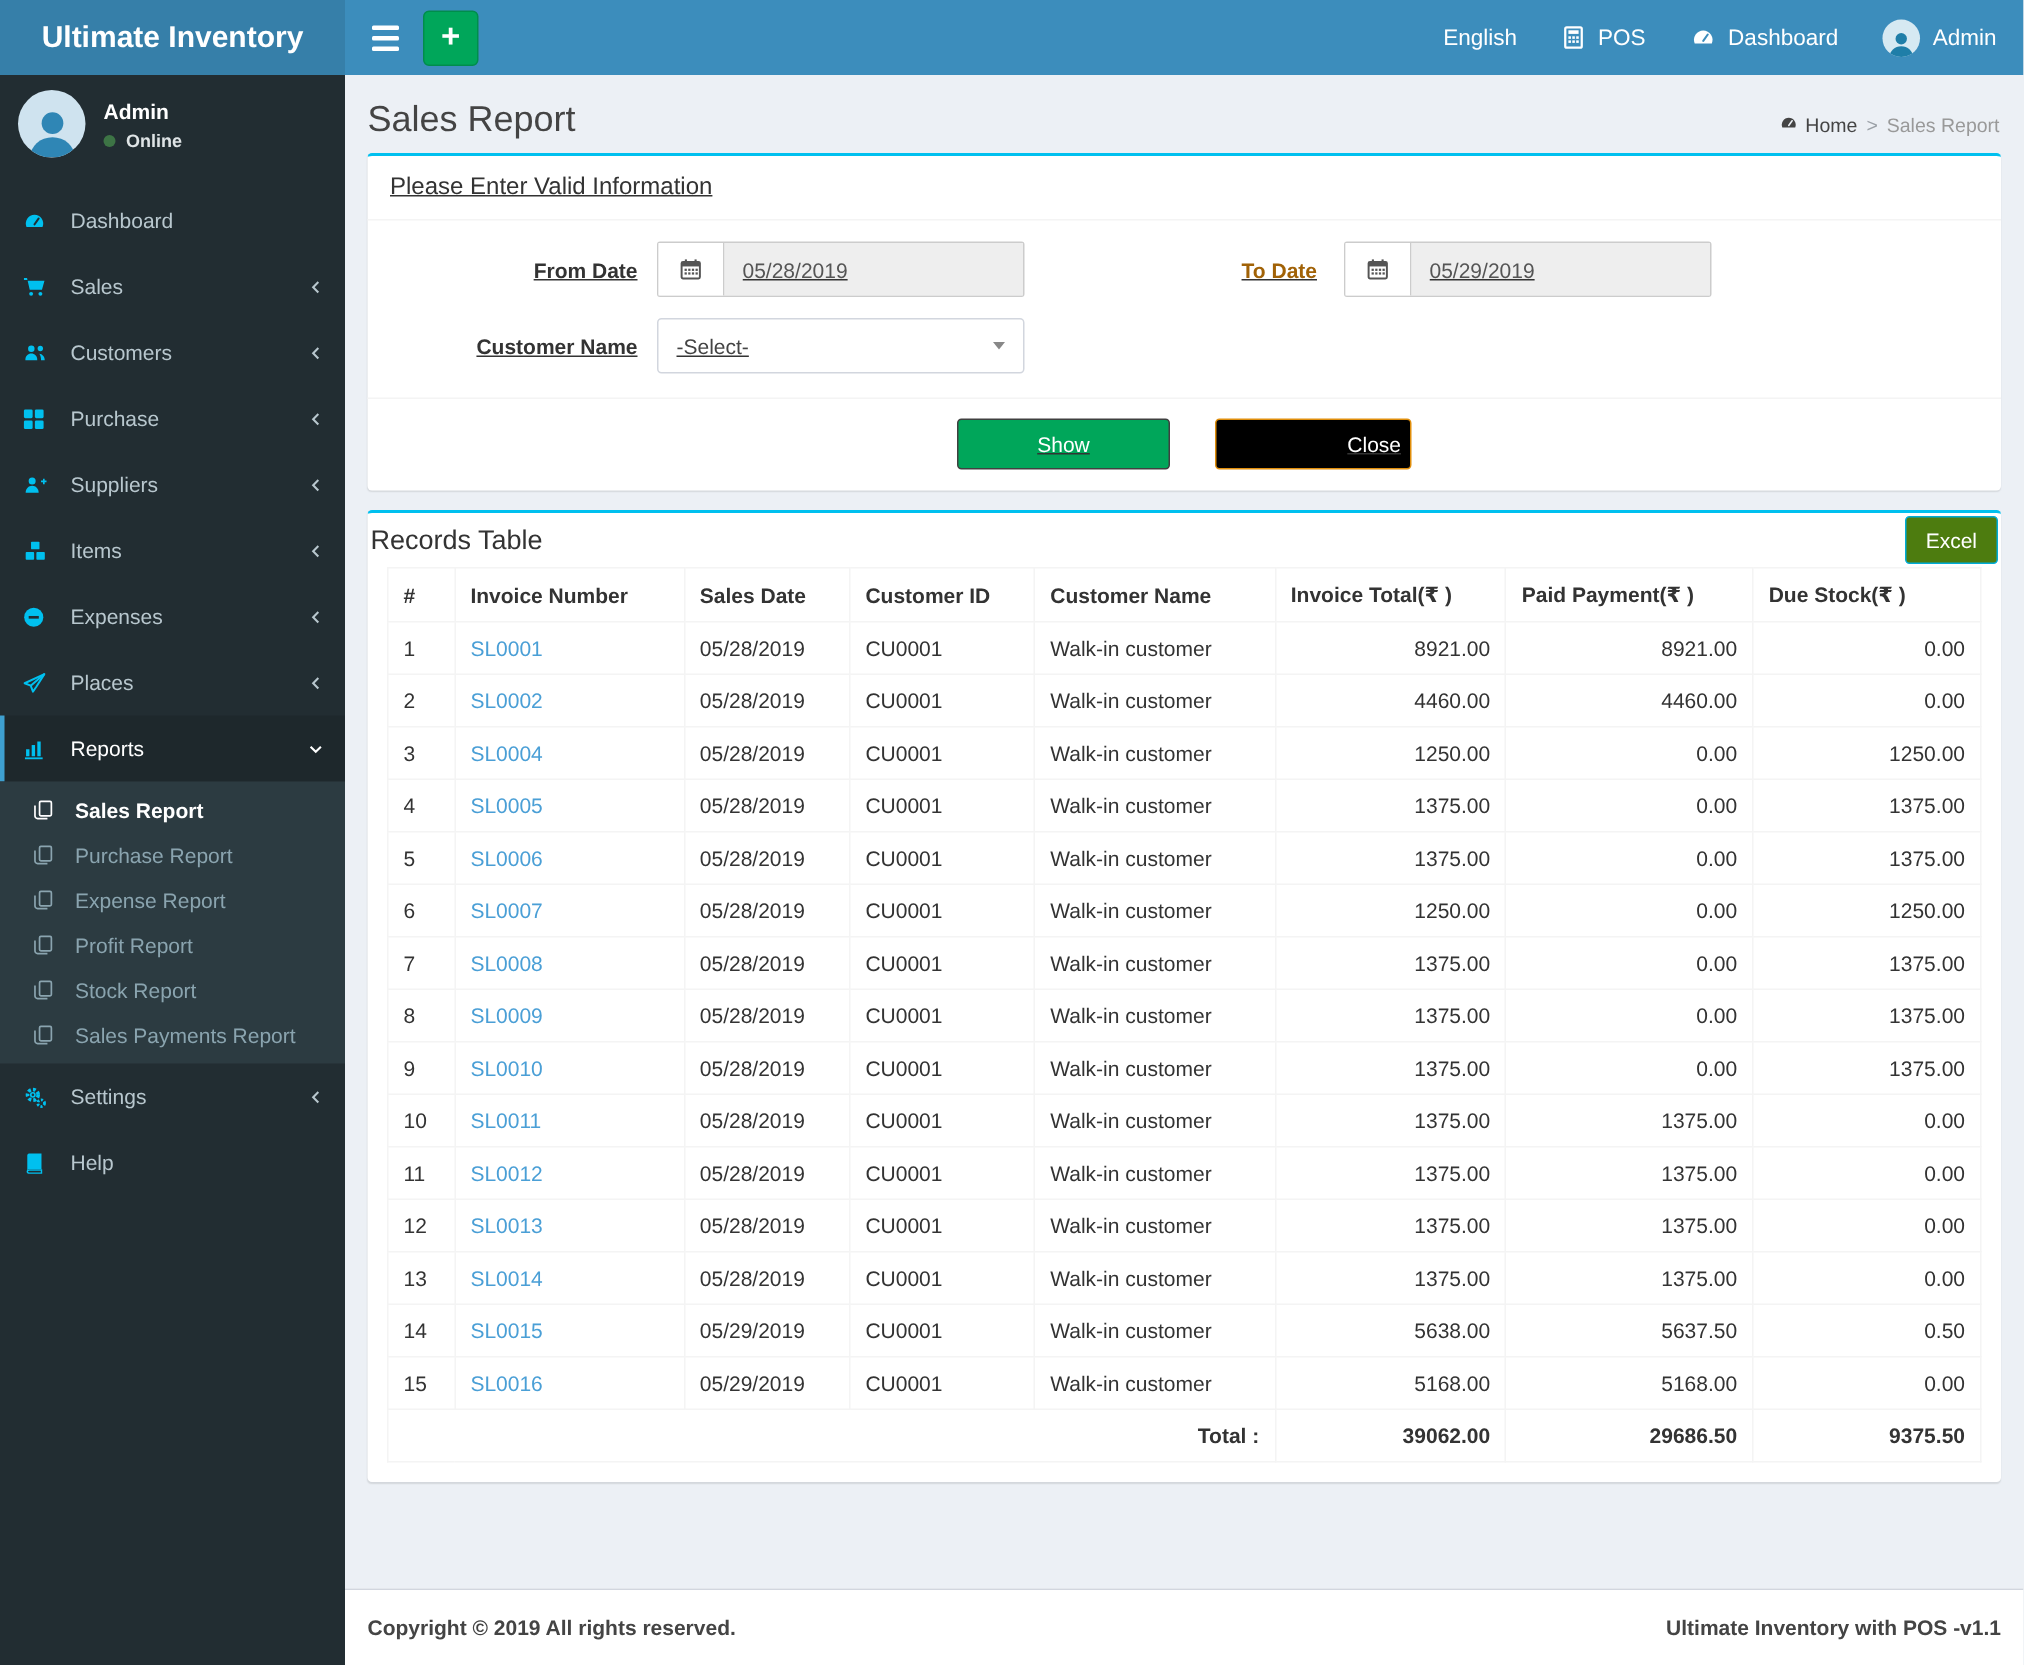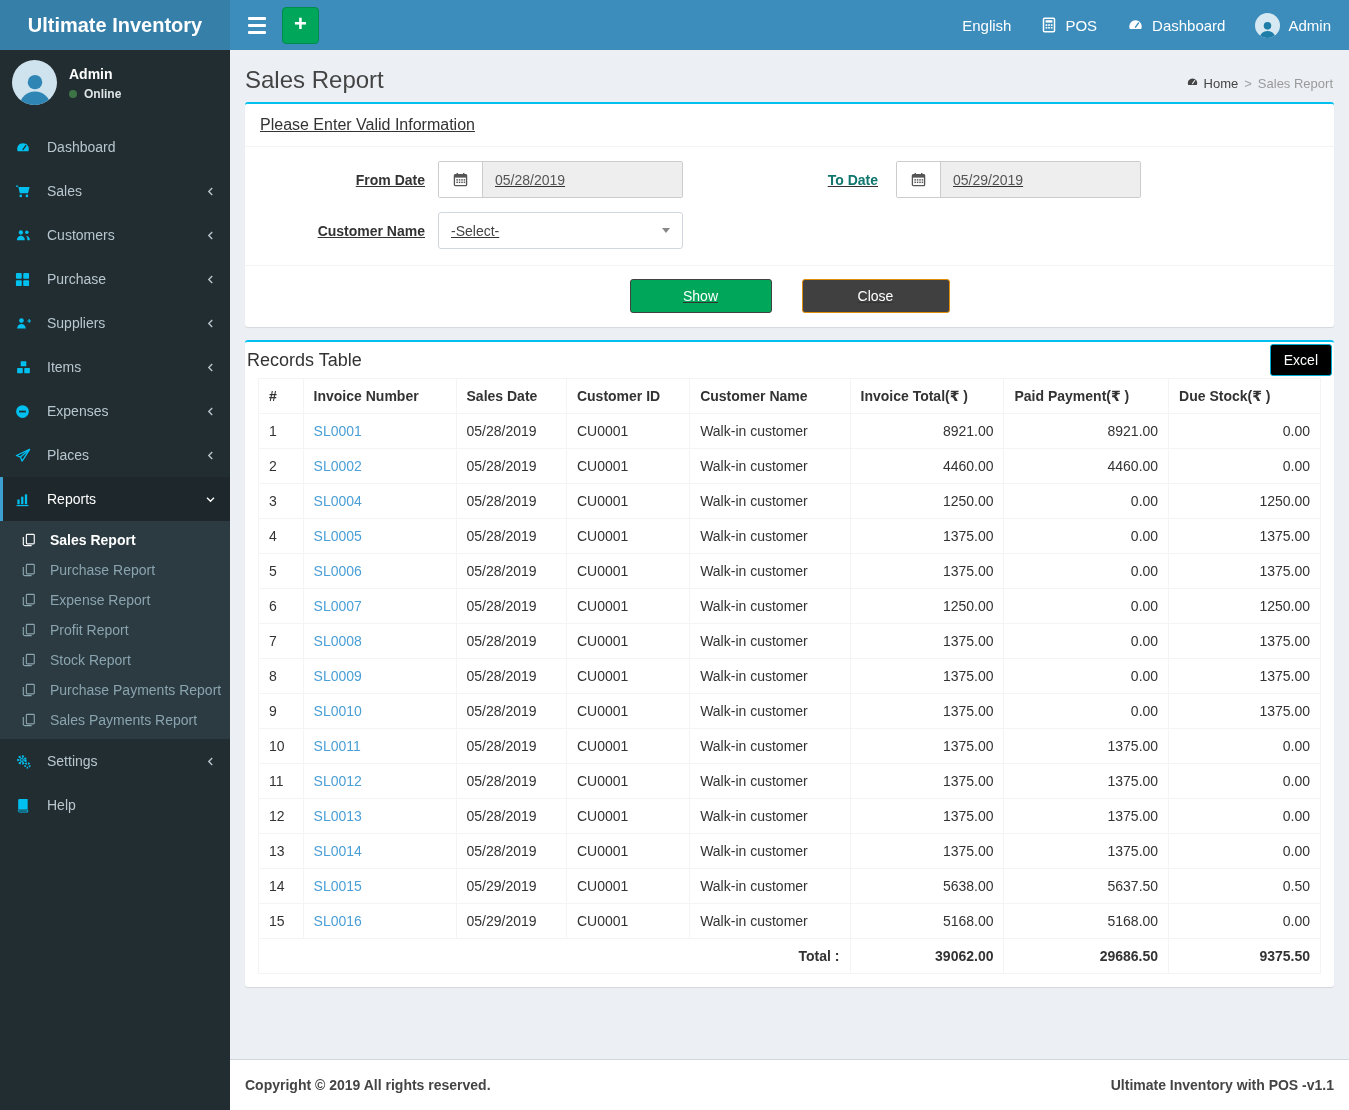--- a/index.html
+++ b/index.html
@@ -61,32 +61,32 @@
 
   .content { padding:0 15px; }
   .box { background:#fff; border-top:2px solid #00c0ef; border-radius:3px; box-shadow:0 1px 1px rgba(0,0,0,.1); }
   .filter-box { margin-bottom:13px;text-decoration:underline; }
   .box-header { padding:12px 15px; font-size:16px; color:#333; border-bottom:1px solid #f4f4f4; display:flex; align-items:center; }
   .records-box .box-header { border-bottom:none; padding:2px; font-size:18px; }
   .box-body { padding:14px 15px 2px; }
 
   .form-row { display:flex; align-items:center; margin-bottom:14px; }
   .flabel { width:165px; text-align:right; margin-right:13px; font-weight:700; font-size:14px; color:#333; }
-  .flabel2 { width:195px; text-align:right; margin-right:18px; font-weight:700; font-size:14px; color:#0f766e; }
+  .flabel2 { width:195px; text-align:right; margin-right:18px; font-weight:700; font-size:14px; color:#a16207; }
   .input-group { width:245px; display:flex; border:1px solid #ccc; border-radius:2px; height:37px; background:#eee; }
   .ig-addon { width:44px; display:flex; align-items:center; justify-content:center; background:#fff; border-right:1px solid #ccc; color:#555; cursor:pointer; }
   .ig-input { flex:1; min-width:0; border:none; background:#eee; color:#555; font-size:14px; padding:0 12px; font-family:inherit; outline:none; }
   .select { width:245px; height:37px; border:1px solid #d2d6de; border-radius:3px; background:#fff; display:flex; align-items:center; padding:0 12px; font-size:14px; color:#444; cursor:pointer; }
   .caret { margin-left:auto; width:0; height:0; border-left:4px solid transparent; border-right:4px solid transparent; border-top:5px solid #888; }
 
   .box-footer { border-top:1px solid #f4f4f4; padding:13px 0 14px; display:flex; justify-content:center; gap:30px; }
   .btn { border:none; border-radius:3px; color:#fff; font-size:14px; font-family:inherit; cursor:pointer; height:34px; }
   .btn-show { width:142px; background:#00a65a; border:1px solid #404040; }
-  .btn-close { width:148px; background:#404040; border:1px solid #e08e0b; }
-  .btn-excel { background:#000000; border:1px solid #00acd6; padding:0 13px; height:32px; margin-left:auto; font-size:14px; }
+  .btn-close { width:131px; background:#000000; border:1px solid #e08e0b;text-align:right; }
+  .btn-excel { background:#4d7c0f; border:1px solid #00acd6; padding:0 13px; height:32px; margin-left:auto; font-size:14px; }
 
   .table-wrap { padding:0 13px 13px; }
   table.records { width:100%; border-collapse:collapse; font-size:14px; color:#333; }
   .records th, .records td { border:1px solid #f4f4f4; padding:9px 10px; text-align:left; }
   .records th { font-weight:700; }
   .records td.num { text-align:right; }
   .records tfoot td { font-weight:700; }
   .records tfoot .tlabel { text-align:right; }
   .invoice-link { color:#4a9fd6; text-decoration:none; cursor:pointer; }
 
@@ -350,29 +350,20 @@
             <span>Profit Report</span>
           </li>
           <li>
             <span class="mi">
                 <svg width="14" height="14" viewBox="0 0 16 16" fill="none" stroke="currentColor" stroke-width="1.3">
                   <rect x="5" y="1.5" width="9" height="11" rx="1"></rect>
                   <path d="M11 14.5H3.5a2 2 0 0 1-2-2V4.5"></path>
                 </svg>
               </span>
             <span>Stock Report</span>
-          </li>
-          <li>
-            <span class="mi">
-                <svg width="14" height="14" viewBox="0 0 16 16" fill="none" stroke="currentColor" stroke-width="1.3">
-                  <rect x="5" y="1.5" width="9" height="11" rx="1"></rect>
-                  <path d="M11 14.5H3.5a2 2 0 0 1-2-2V4.5"></path>
-                </svg>
-              </span>
-            <span>Purchase Payments Report</span>
           </li>
           <li>
             <span class="mi">
                 <svg width="14" height="14" viewBox="0 0 16 16" fill="none" stroke="currentColor" stroke-width="1.3">
                   <rect x="5" y="1.5" width="9" height="11" rx="1"></rect>
                   <path d="M11 14.5H3.5a2 2 0 0 1-2-2V4.5"></path>
                 </svg>
               </span>
             <span>Sales Payments Report</span>
           </li>

